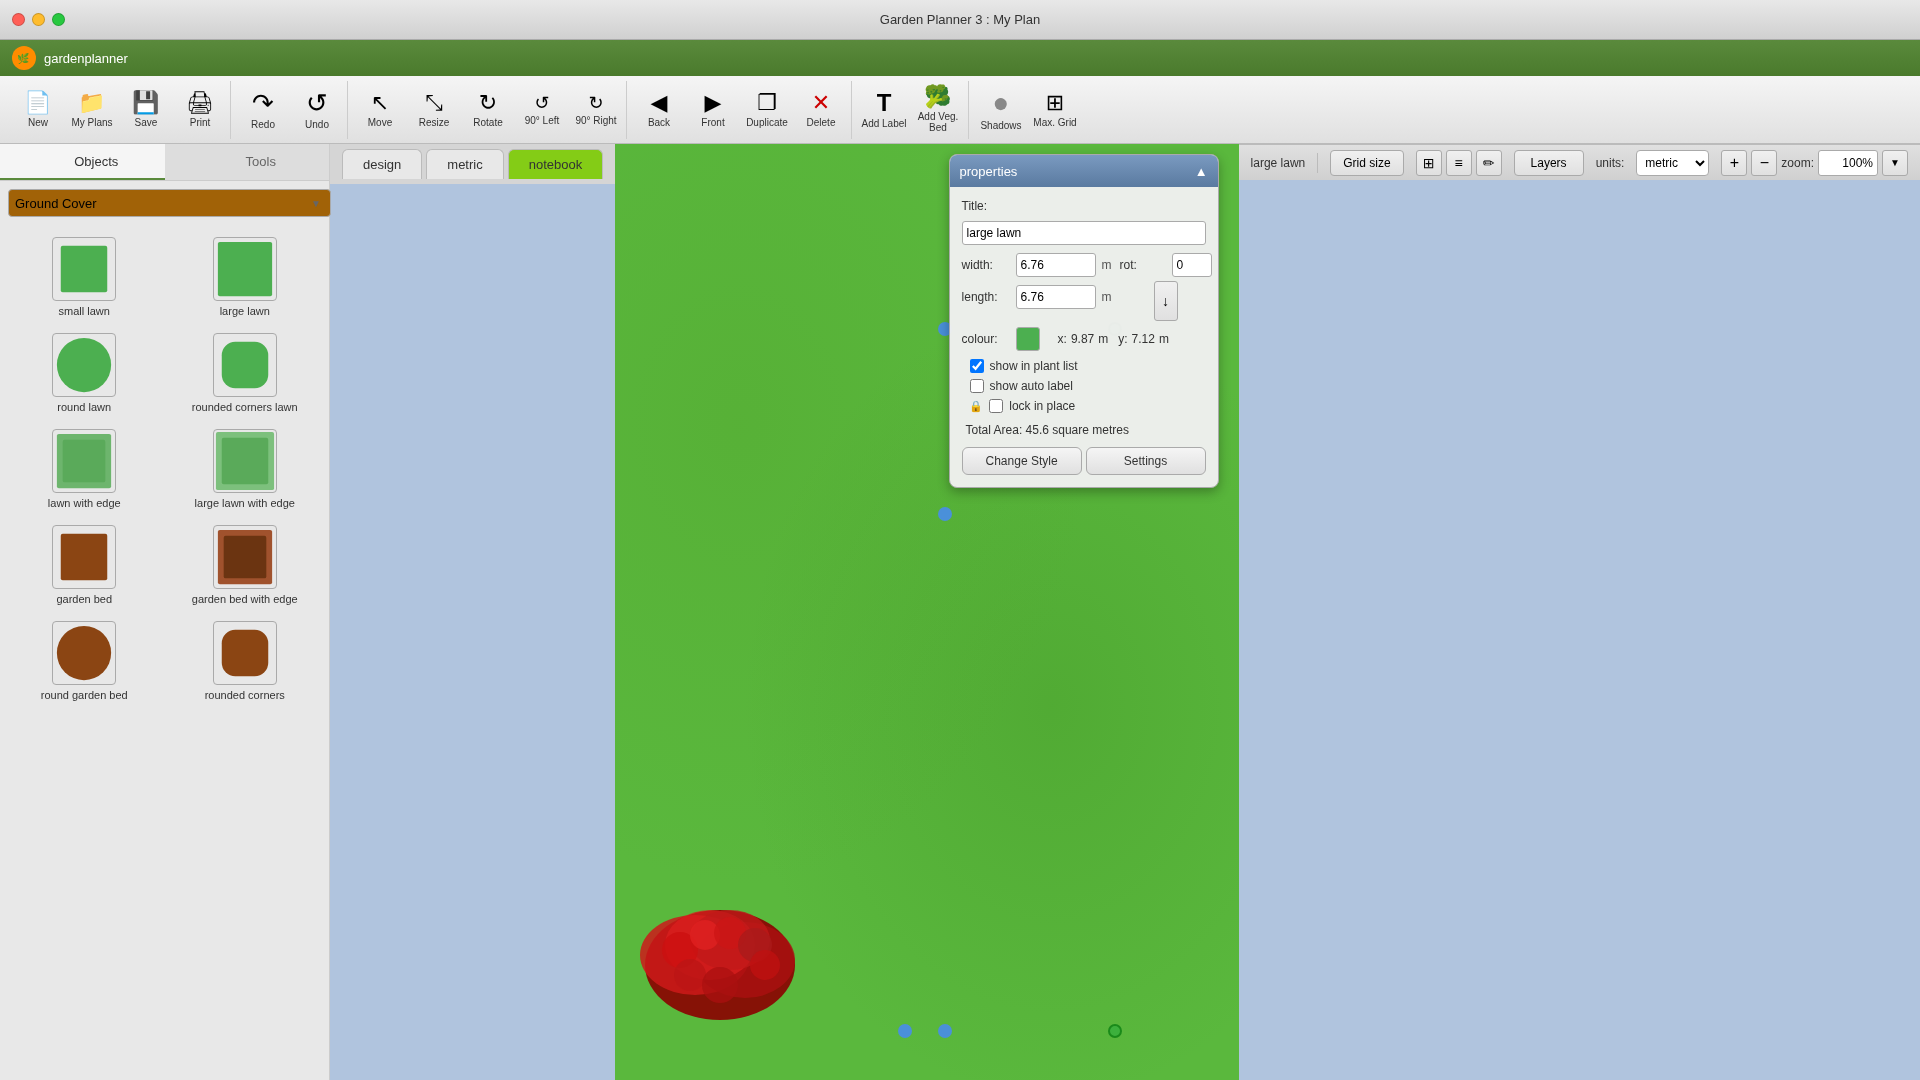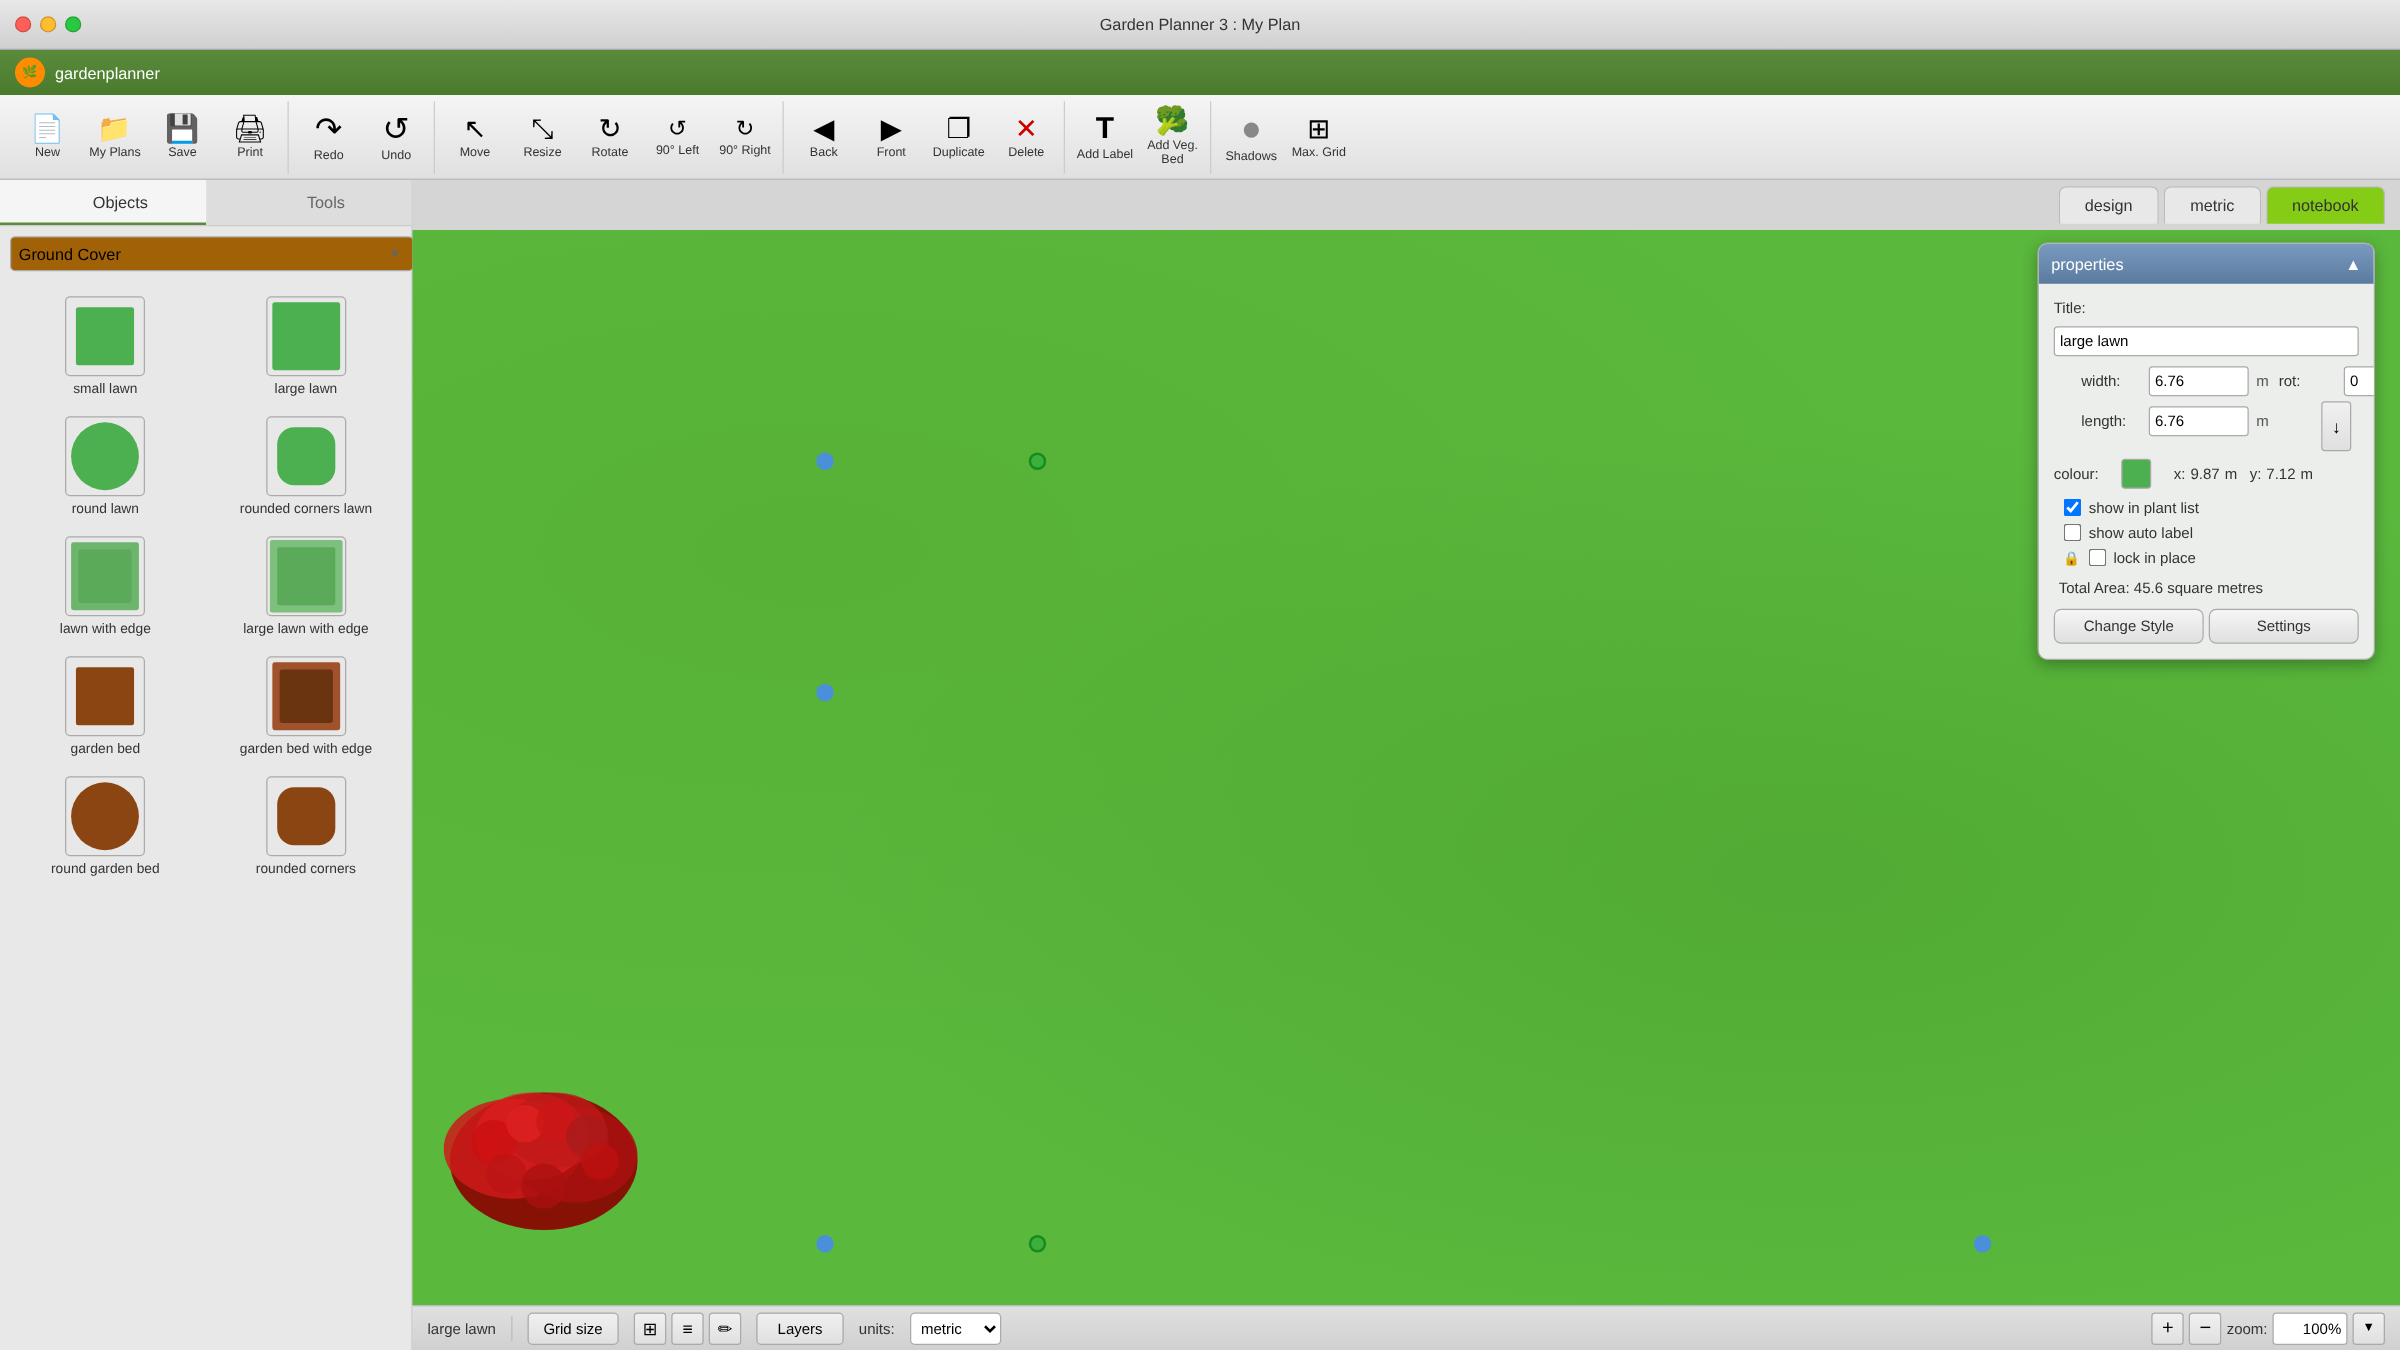--- a/index.html
+++ b/index.html
@@ -157,21 +157,21 @@
       height: 64px;
       border-radius: 4px;
       border: 1px solid #aaa;
     }
     .object-label { font-size: 11px; color: #333; text-align: center; }
 
     
     .canvas-area {
       flex: 1;
       display: flex;
-      flex-direction: column;
+      flex-direction: row;
       position: relative;
     }
 
     .view-tabs {
       height: 40px;
       background: #d5d5d5;
       display: flex;
       align-items: center;
       justify-content: flex-end;
       padding: 0 12px;
@@ -671,21 +671,21 @@
         <div class="props-body">
 
           <div class="props-row">
             <span class="props-label">Title:</span>
           </div>
           <div class="props-row">
             <input class="props-input" style="width: 100%;" value="large lawn">
           </div>
 
           <div style="display:flex;gap:8px;align-items:flex-start;margin-bottom:6px;">
-            <div style="flex:1;margin-left:22px;">
+            <div style="flex:1;">
               <div class="props-row">
                 <span class="props-label">width:</span>
                 <input class="props-input" value="6.76" style="">
                 <span class="props-unit">m</span>
               </div>
               <div class="props-row">
                 <span class="props-label">length:</span>
                 <input class="props-input" value="6.76" style="">
                 <span class="props-unit">m</span>
               </div>

